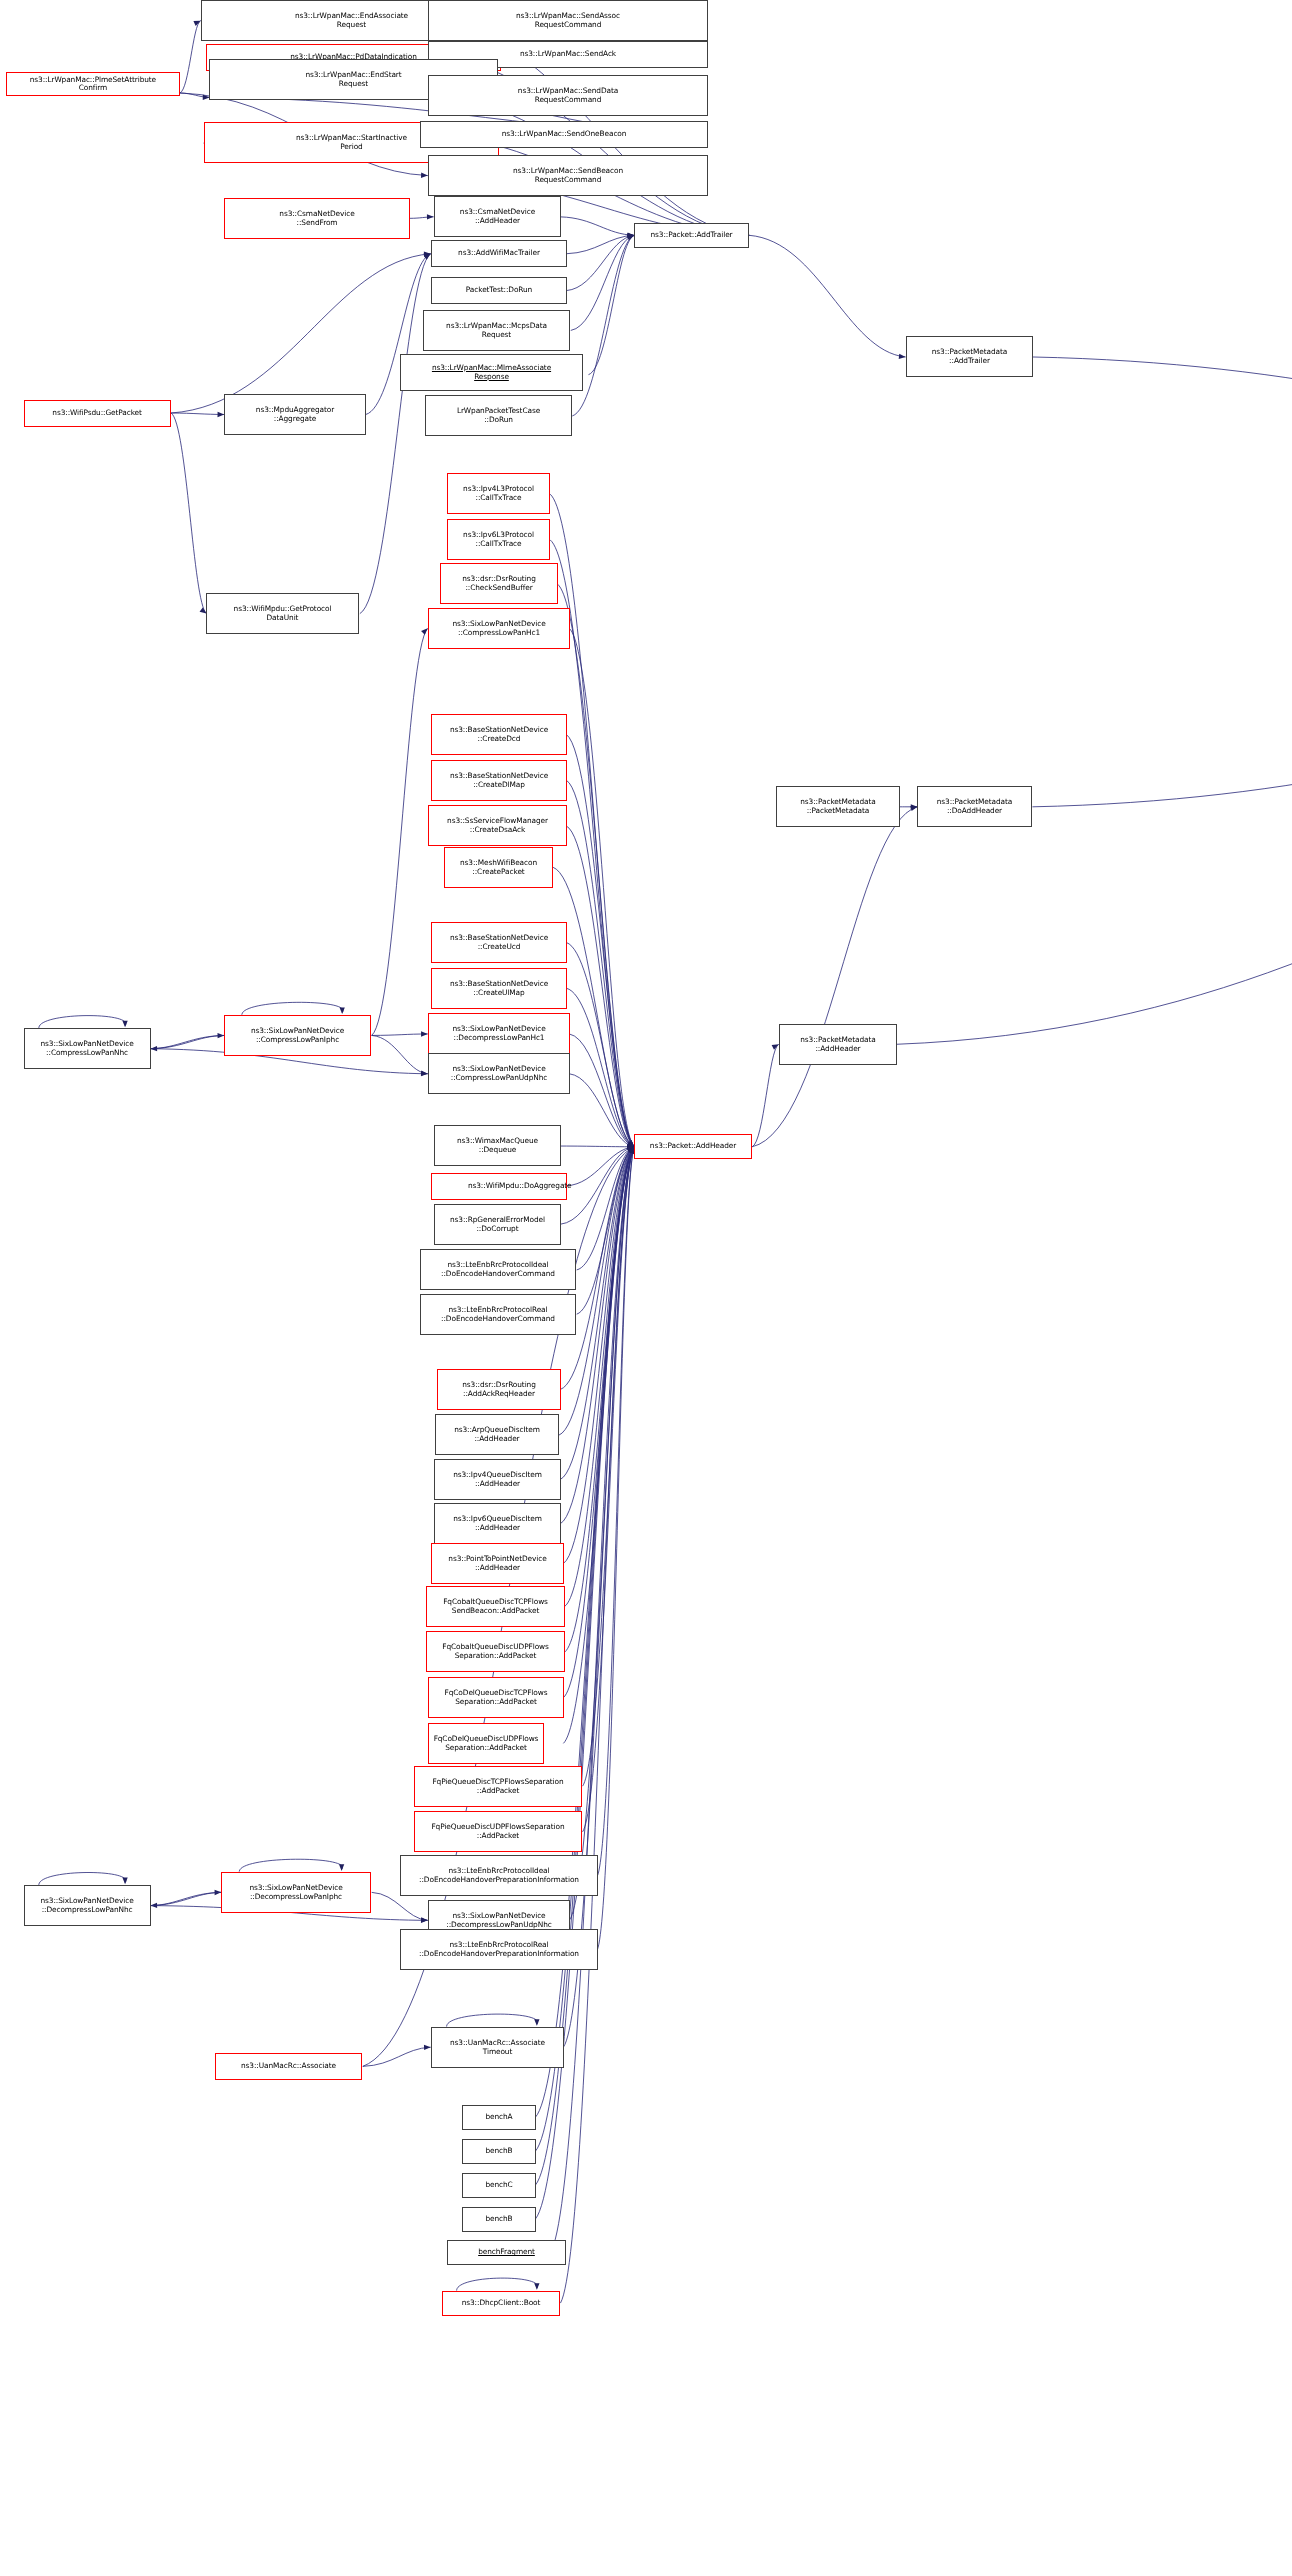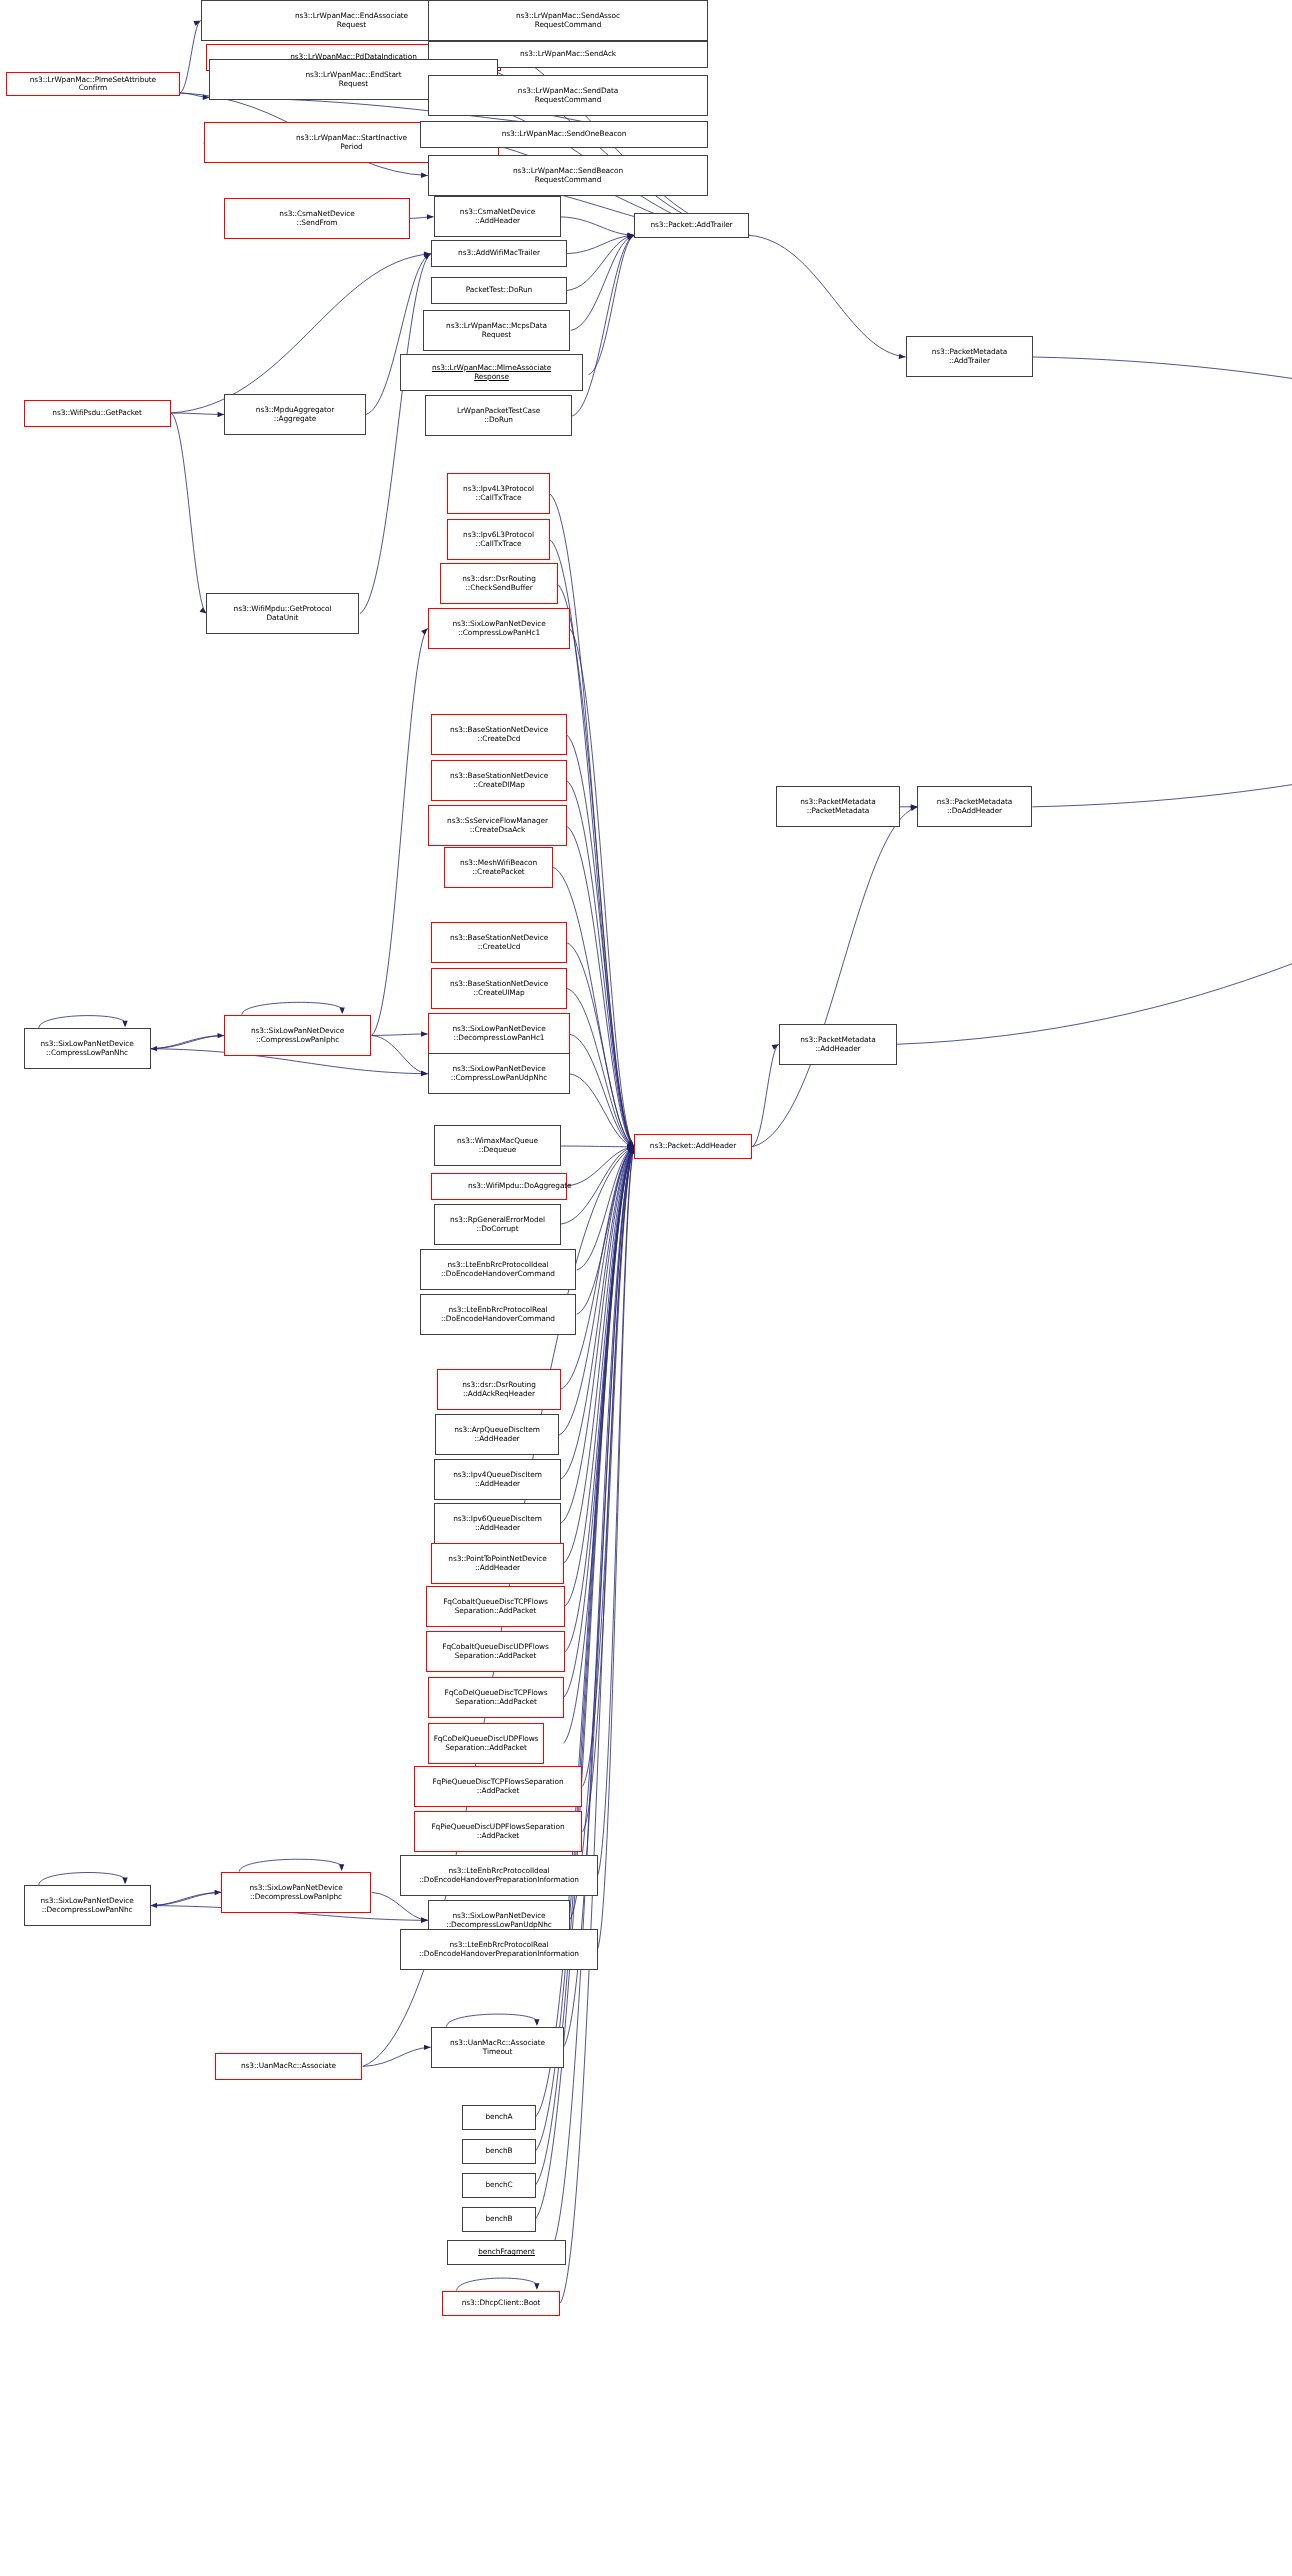--- a/index.html
+++ b/index.html
@@ -221,21 +221,21 @@
 RequestCommand</div>
       <div class="node red" style="left: 204px; top: 122px; width: 295px; height: 41px;">ns3::LrWpanMac::StartInactive
 Period</div>
       <div class="node" style="left: 420px; top: 121px; width: 288px; height: 26.5px;">ns3::LrWpanMac::SendOneBeacon</div>
       <div class="node" style="left: 428px; top: 155px; width: 280px; height: 41px;">ns3::LrWpanMac::SendBeacon
 RequestCommand</div>
       <div class="node red" style="left: 224px; top: 198px; width: 186px; height: 41px;">ns3::CsmaNetDevice
 ::SendFrom</div>
       <div class="node" style="left: 434px; top: 196px; width: 127px; height: 41px;">ns3::CsmaNetDevice
 ::AddHeader</div>
-      <div class="node" style="left: 634px; top: 213px; width: 115px; height: 25px;">ns3::Packet::AddTrailer</div>
+      <div class="node" style="left: 634px; top: 223px; width: 115px; height: 25px;">ns3::Packet::AddTrailer</div>
       <div class="node" style="left: 431px; top: 240px; width: 136px; height: 26.5px;">ns3::AddWifiMacTrailer</div>
       <div class="node" style="left: 431px; top: 277px; width: 136px; height: 26.5px;">PacketTest::DoRun</div>
       <div class="node" style="left: 423px; top: 310px; width: 147px; height: 41px;">ns3::LrWpanMac::McpsData
 Request</div>
       <div class="node" style="left: 906px; top: 336px; width: 127px; height: 41px;">ns3::PacketMetadata
 ::AddTrailer</div>
       <div class="node" style="left: 400px; top: 354px; width: 183px; height: 37px; text-decoration: underline;">ns3::LrWpanMac::MlmeAssociate
 Response</div>
       <div class="node red" style="left: 23.6px; top: 400px; width: 147px; height: 26.5px;">ns3::WifiPsdu::GetPacket</div>
       <div class="node" style="left: 224px; top: 394px; width: 142px; height: 41px;">ns3::MpduAggregator
@@ -292,21 +292,21 @@
 ::AddAckReqHeader</div>
       <div class="node" style="left: 435px; top: 1414px; width: 124px; height: 41px;">ns3::ArpQueueDiscItem
 ::AddHeader</div>
       <div class="node" style="left: 434px; top: 1459px; width: 127px; height: 41px;">ns3::Ipv4QueueDiscItem
 ::AddHeader</div>
       <div class="node" style="left: 434px; top: 1503px; width: 127px; height: 41px;">ns3::Ipv6QueueDiscItem
 ::AddHeader</div>
       <div class="node red" style="left: 431px; top: 1543px; width: 133px; height: 41px;">ns3::PointToPointNetDevice
 ::AddHeader</div>
       <div class="node red" style="left: 426px; top: 1586px; width: 139px; height: 41px;">FqCobaltQueueDiscTCPFlows
-Separation::AddPacket</div>
+SendBeacon::AddPacket</div>
       <div class="node red" style="left: 426px; top: 1631px; width: 139px; height: 41px;">FqCobaltQueueDiscUDPFlows
 Separation::AddPacket</div>
       <div class="node red" style="left: 428px; top: 1677px; width: 136px; height: 41px;">FqCoDelQueueDiscTCPFlows
 Separation::AddPacket</div>
       <div class="node red" style="left: 428px; top: 1723px; width: 116px; height: 41px;">FqCoDelQueueDiscUDPFlows
 Separation::AddPacket</div>
       <div class="node red" style="left: 414px; top: 1766px; width: 168px; height: 41px;">FqPieQueueDiscTCPFlowsSeparation
 ::AddPacket</div>
       <div class="node red" style="left: 414px; top: 1811px; width: 168px; height: 41px;">FqPieQueueDiscUDPFlowsSeparation
 ::AddPacket</div>

